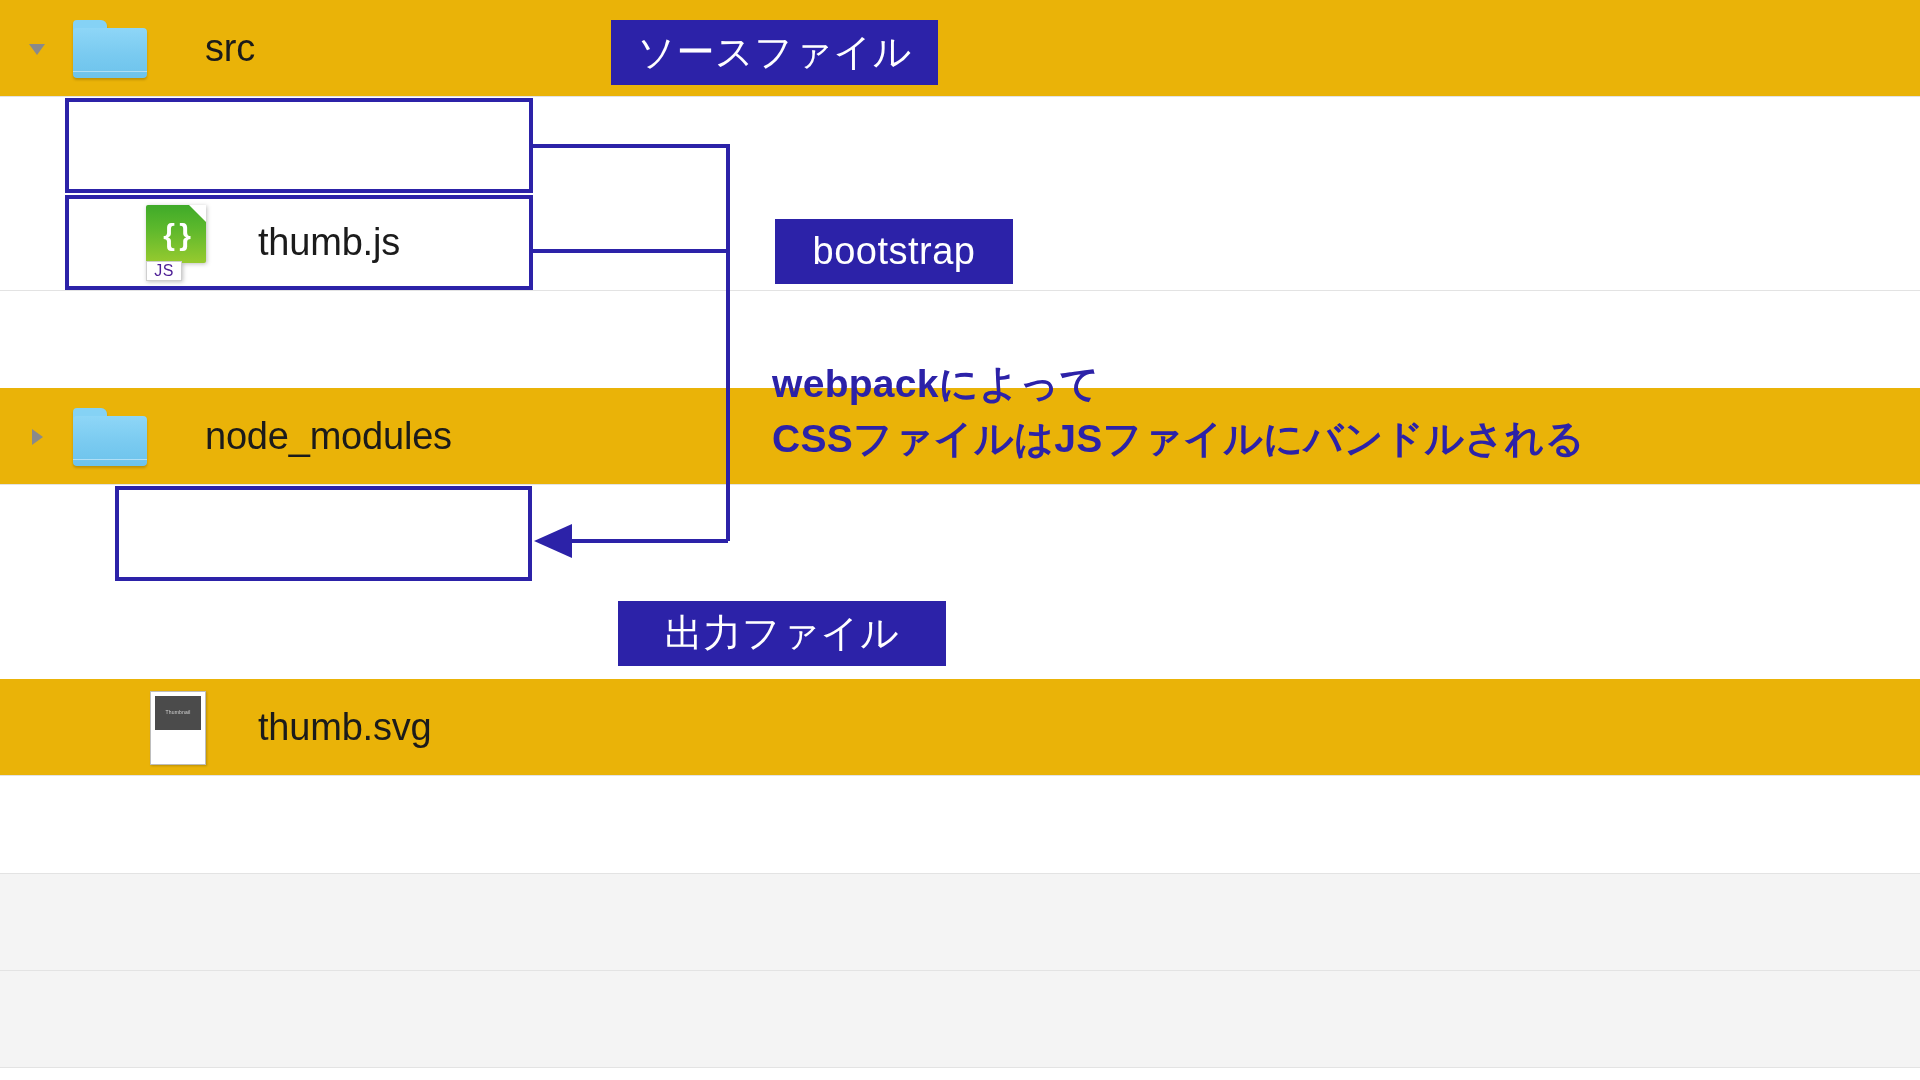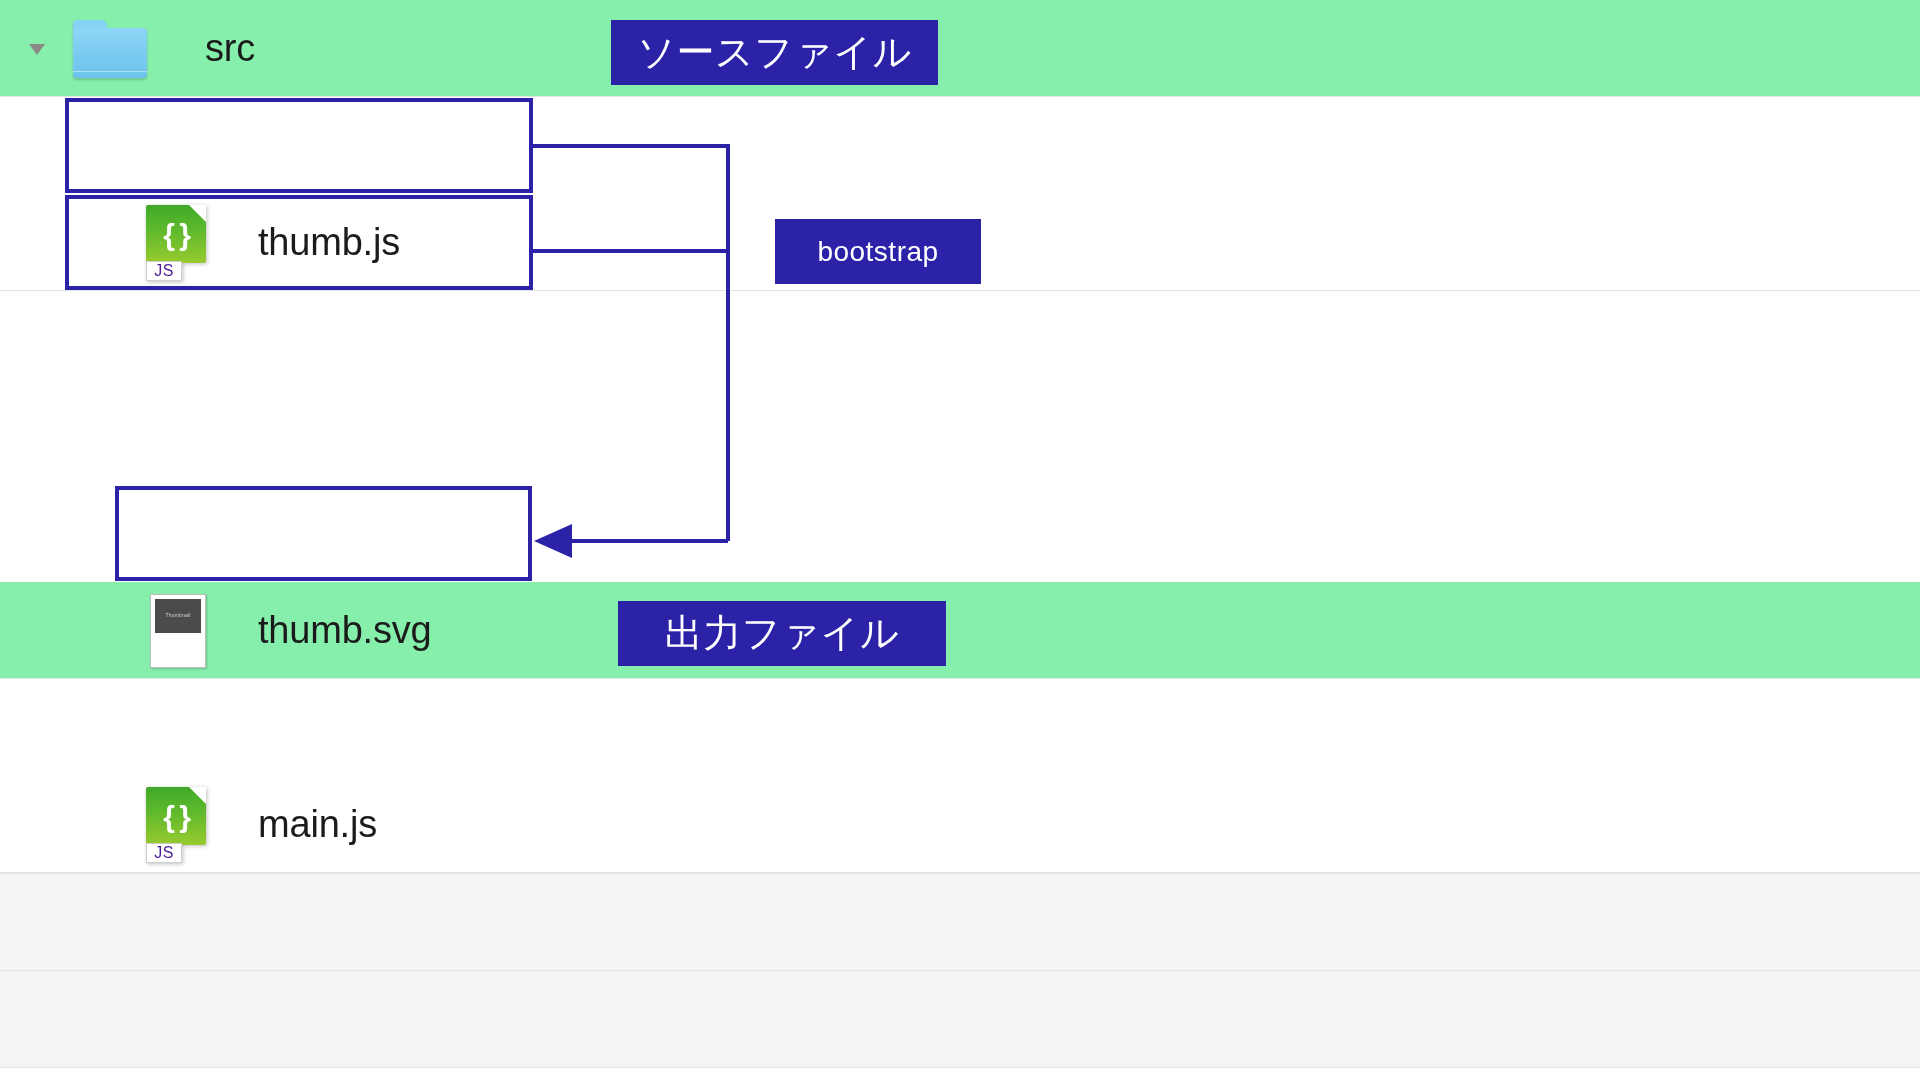--- a/index.html
+++ b/index.html
@@ -13,21 +13,21 @@
 
   
   .tree { position: absolute; left: 0; top: 0; width: 1920px; }
   .row {
     position: relative;
     height: 97px;
     display: flex;
     align-items: center;
     width: 1920px;
   }
-  .row.alt  { background: #86efac; }
+  .row.alt  { background: #eab308; }
   .row.plain{ background: #ffffff; }
   .row-sep  { position:absolute; left:0; right:0; bottom:0; height:1px; background:#e3e3e3; }
 
   .twisty {
     position: absolute;
     width: 30px; height: 30px;
     display: flex; align-items: center; justify-content: center;
     color: #7b7b7b;
   }
   .twisty svg { display:block; }
@@ -162,20 +162,35 @@
           <div class="green"></div>
             <div class="corner"></div>
           <div class="braces">{&nbsp;}</div>
           <div class="tag">JS</div>
         </div>
       </div>
       <div class="label" style="left:258px">thumb.js</div>
       <div class="row-sep"></div>
     </div>
 
+    <div class="row alt" style="top:194px">
+      <div class="twisty" style="left:22px">
+        <svg width="22" height="22" viewBox="0 0 22 22">
+            <polygon points="6,3 6,19 17,11" fill="#8a8a8a"></polygon>
+          </svg>
+      </div>
+      <div class="icon-slot" style="left:72px">
+        <div class="folder">
+            <div class="tab"></div>
+            <div class="body"></div>
+          </div>
+      </div>
+      <div class="label" style="left:205px">node_modules</div>
+      <div class="row-sep"></div>
+    </div>
 
 
     <div class="row alt" style="top:388px">
       <div class="icon-slot" style="left:140px">
         <div class="svg-icon">
           <div class="dark">
               <span>Thumbnail</span>
             </div>
         </div>
       </div>
@@ -214,22 +229,26 @@
     <path d="M533 251 L728 251" fill="none" stroke="#2c22a8" stroke-width="4"></path>
 
     <path d="M728 541 L566 541" fill="none" stroke="#2c22a8" stroke-width="4"></path>
     <polygon points="534,541 572,524 572,558" fill="#2c22a8"></polygon>
   </svg>
 
   <div class="badge" style="left:611px; top:20px; width:327px; height:65px; font-size:38px;">
     <span>ソースファイル</span>
   </div>
 
-  <div class="badge" style="left:775px; top:219px; width:206px; height:65px; font-size:28px;">
+  <div class="badge" style="left:775px; top:219px; width:238px; height:65px; font-size:38px;">
     <span>bootstrap</span>
   </div>
 
   <div class="badge" style="left:618px; top:601px; width:328px; height:65px; font-size:38px;">
     <span>出力ファイル</span>
   </div>
 
+  <div class="note" style="left:772px; top:356px;">
+    <div>webpackによって</div>
+    <div>CSSファイルはJSファイルにバンドルされる</div>
+  </div>
 
 </div>
 
 </body></html>

